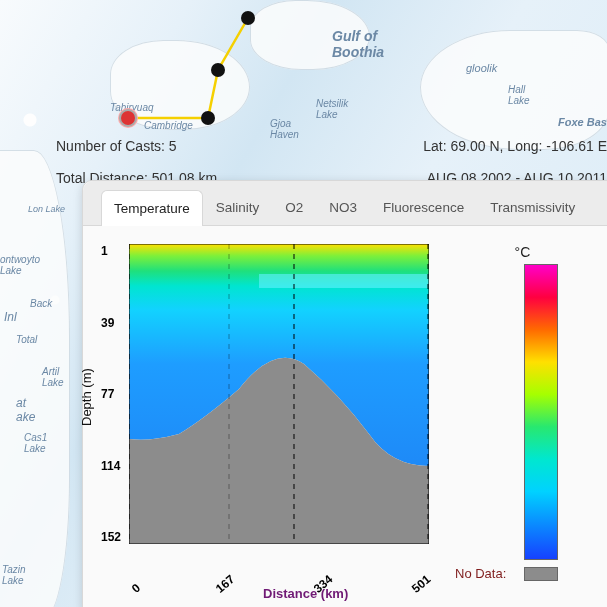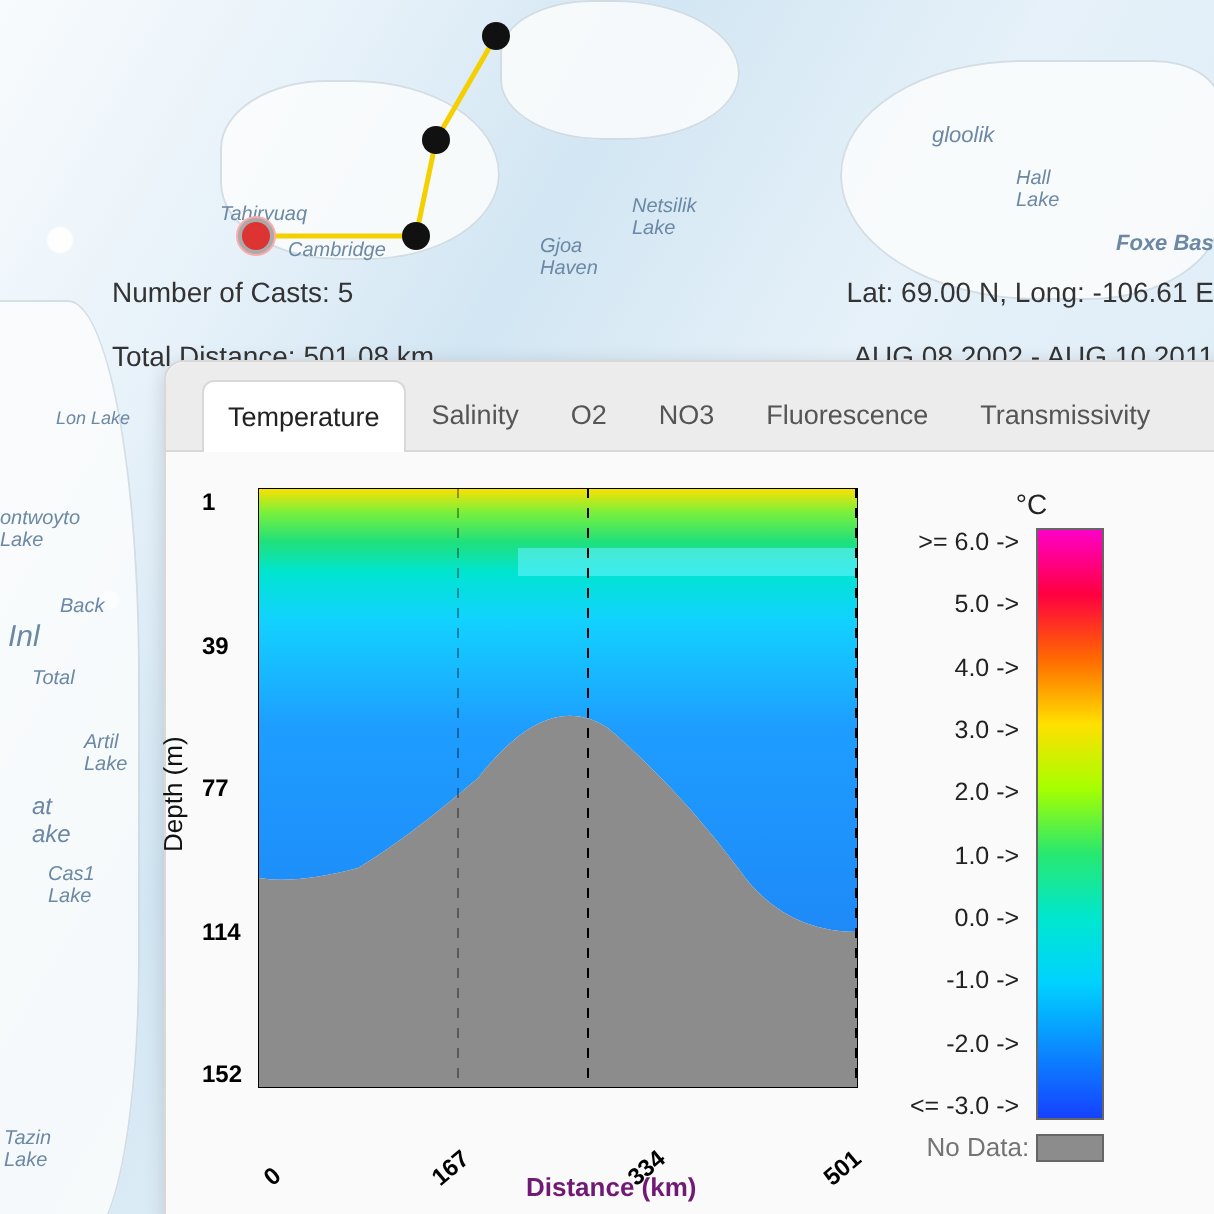--- a/index.html
+++ b/index.html
@@ -44,49 +44,51 @@
   .xticks span { transform: rotate(-40deg); transform-origin: left top; font-weight: 600; }
   svg.section { display: block; }
   .legendWrap { margin-left: 26px; display: flex; flex-direction: column; align-items: flex-end; }
   .unit { font-size: 14px; color: #222; margin-bottom: 4px; align-self: flex-end; padding-right: 28px; }
   .legend { display: flex; align-items: stretch; }
   .legendTicks { display: flex; flex-direction: column; justify-content: space-between; font-size: 12.5px; color: #222; text-align: right; margin-right: 8px; }
   .legendBar { width: 34px; height: 296px; border: 1px solid #666;
     background: linear-gradient(to bottom,
       #ff00c8 0%, #ff0040 11%, #ff6a00 22%, #ffe000 33%, #a6ff00 44%,
       #28e86f 55%, #00e7cf 66%, #00d2ff 77%, #0a8cff 88%, #1641ff 100%); }
-  .nodata { display: flex; align-items: center; gap: 3px; margin-top: 6px; font-size: 13px; color: #737373; }
+  .nodata { display: flex; align-items: center; gap: 18px; margin-top: 6px; font-size: 13px; color: #7f1d1d; }
   .nodata .swatch { width: 34px; height: 14px; background: #8c8c8c; border: 1px solid #666; }
 </style>
 </head>
 <body>
 
 <div class="root">
   <div class="map"></div>
 
   <div class="island" style="left:110px;top:40px;width:140px;height:90px"></div>
   <div class="island" style="left:250px;top:0px;width:120px;height:70px"></div>
   <div class="island" style="left:420px;top:30px;width:190px;height:120px;border-radius:55% 20% 40% 60%"></div>
   <div class="island" style="left:-20px;top:150px;width:90px;height:470px;border-radius:20% 40% 30% 20%"></div>
 
+  <div class="mapLabel" style="left:332px;top:28px;font-weight:600;font-size:14px;white-space:pre">Gulf of
+Boothia</div>
   <div class="mapLabel" style="left:466px;top:62px">gloolik</div>
   <div class="mapLabel" style="left:508px;top:84px;font-size:10px;white-space:pre">Hall
 Lake</div>
   <div class="mapLabel" style="left:558px;top:116px;font-style:italic;font-weight:600">Foxe Bas</div>
   <div class="mapLabel" style="left:110px;top:102px;font-size:10px">Tahiryuaq</div>
   <div class="mapLabel" style="left:144px;top:120px;font-size:10px">Cambridge</div>
   <div class="mapLabel" style="left:316px;top:98px;font-size:10px;white-space:pre">Netsilik
 Lake</div>
   <div class="mapLabel" style="left:270px;top:118px;font-size:10px;white-space:pre">Gjoa
 Haven</div>
   <div class="mapLabel" style="left:28px;top:204px;font-size:9px">Lon Lake</div>
   <div class="mapLabel" style="left:0px;top:254px;font-size:10px;white-space:pre">ontwoyto
 Lake</div>
   <div class="mapLabel" style="left:30px;top:298px;font-size:10px">Back</div>
-  <div class="mapLabel" style="left:4px;top:310px;font-size:15px">Inl</div>
+  <div class="mapLabel" style="left:4px;top:310px;font-size:12px">Inl</div>
   <div class="mapLabel" style="left:16px;top:334px;font-size:10px">Total</div>
   <div class="mapLabel" style="left:42px;top:366px;font-size:10px;white-space:pre">Artil
 Lake</div>
   <div class="mapLabel" style="left:16px;top:396px;font-size:12px;font-weight:400;white-space:pre">at
 ake</div>
   <div class="mapLabel" style="left:24px;top:432px;font-size:10px;white-space:pre">Cas1
 Lake</div>
   <div class="mapLabel" style="left:2px;top:564px;font-size:10px;white-space:pre">Tazin
 Lake</div>
 
@@ -165,32 +167,20 @@
           <line x1="165" y1="0" x2="165" y2="300" stroke="#000" stroke-dasharray="5 5"></line>
           <line x1="299" y1="0" x2="299" y2="300" stroke="#000" stroke-dasharray="5 5"></line>
 
           <rect x="0" y="0" width="300" height="300" fill="none" stroke="#000" stroke-width="1"></rect>
         </svg>
       </div>
 
       <div class="legendWrap">
         <div class="unit">°C</div>
         <div class="legend">
-          <div class="legendTicks">
-            <span>&gt;= 6.0 -&gt;</span>
-            <span>5.0 -&gt;</span>
-            <span>4.0 -&gt;</span>
-            <span>3.0 -&gt;</span>
-            <span>2.0 -&gt;</span>
-            <span>1.0 -&gt;</span>
-            <span>0.0 -&gt;</span>
-            <span>-1.0 -&gt;</span>
-            <span>-2.0 -&gt;</span>
-            <span>&lt;= -3.0 -&gt;</span>
-          </div>
           <div class="legendBar"></div>
         </div>
         <div class="nodata">
           <span>No Data:</span>
           <span class="swatch"></span>
         </div>
       </div>
     </div>
   </div>
 </div>

